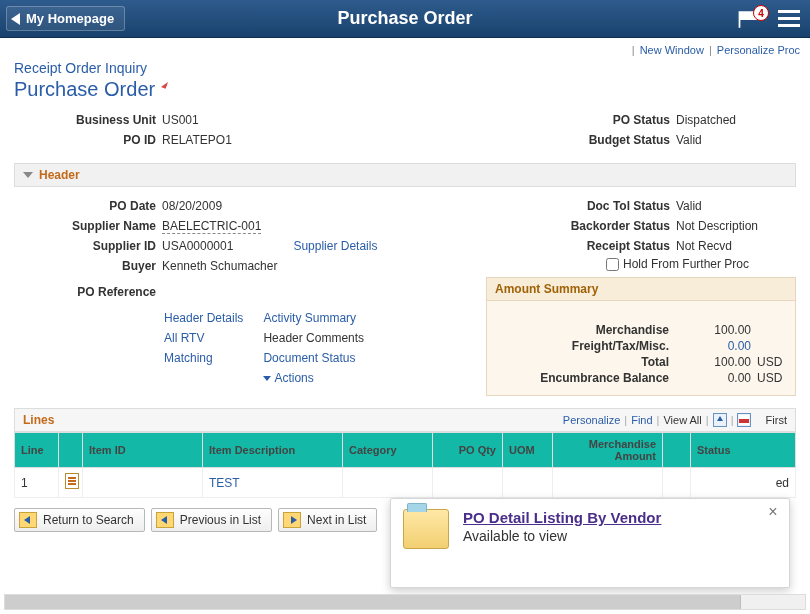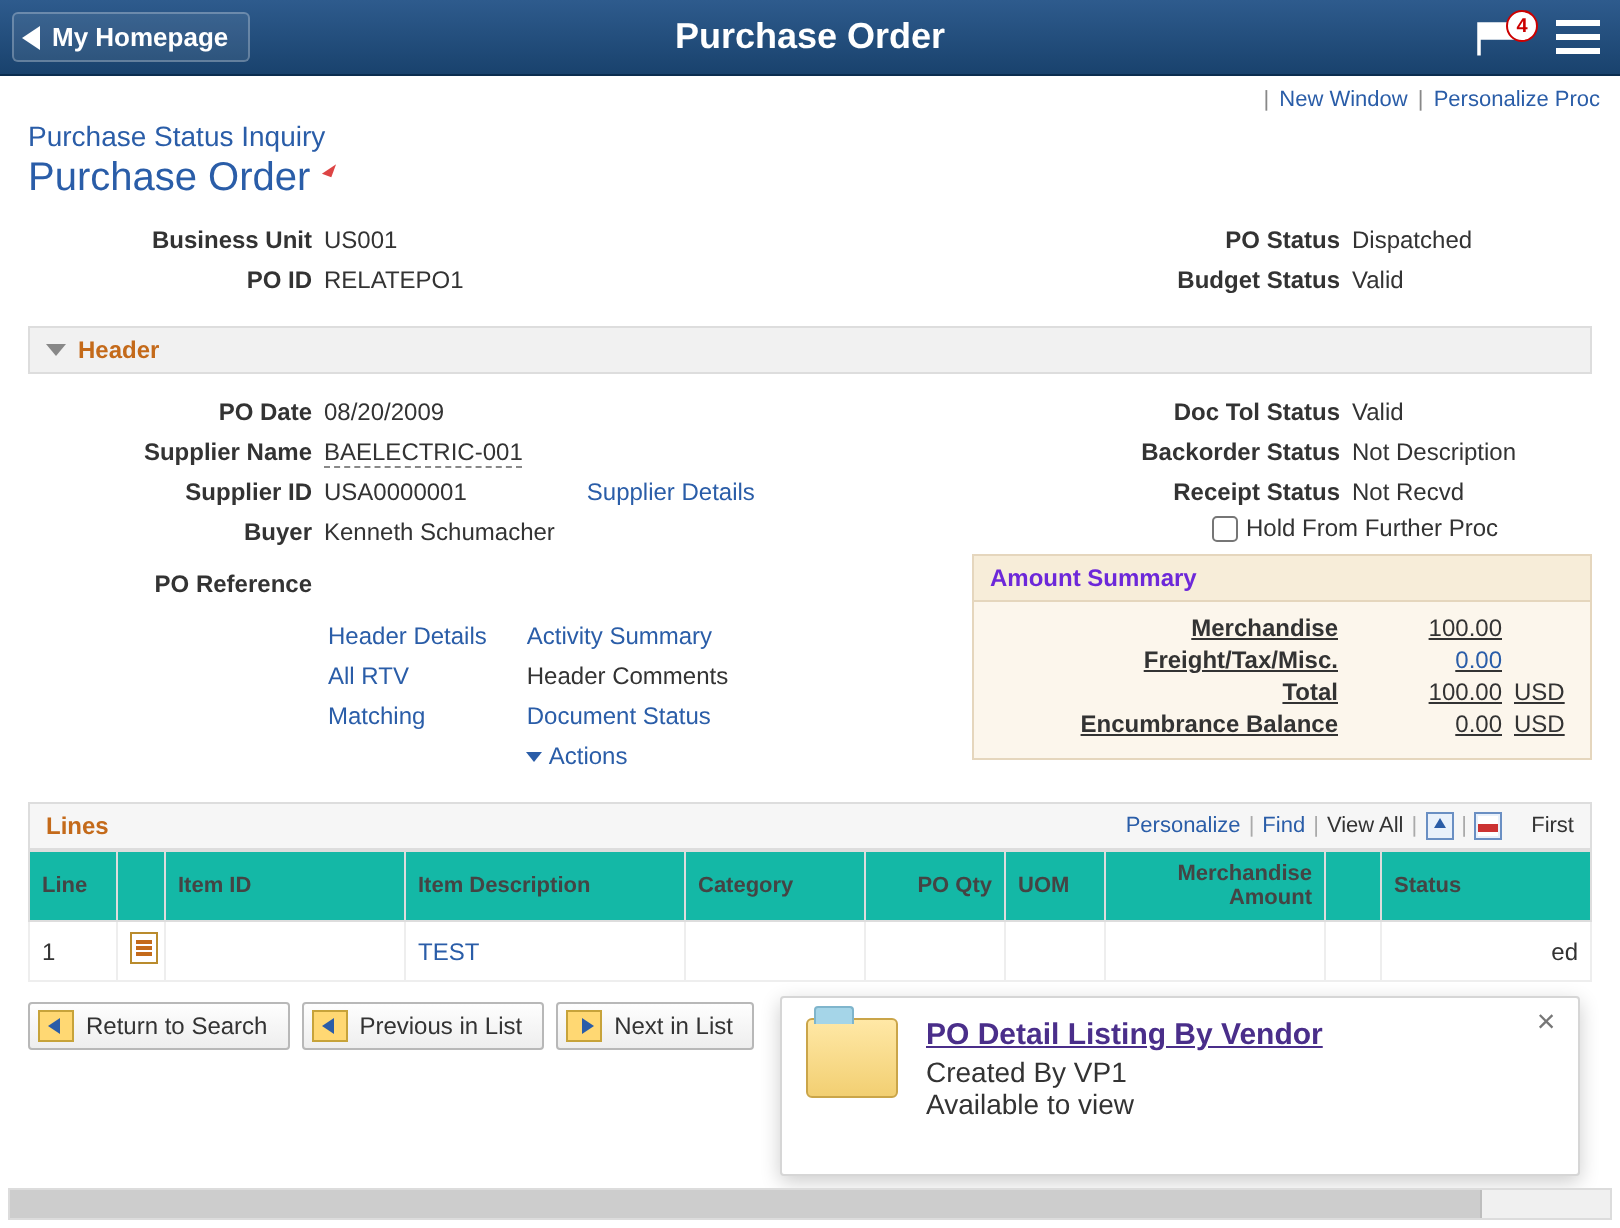--- a/index.html
+++ b/index.html
@@ -153,28 +153,28 @@
     margin-right: 3px;
     vertical-align: middle;
   }
 
   .amount-summary {
     border: 1px solid #e5d6bd;
     background: #fcf6ec;
     margin-top: 6px;
   }
   .amount-summary .hdr {
-    color: #6d28d9;
+    color: #a16207;
     font-weight: bold;
     padding: 4px 8px;
     border-bottom: 1px solid #e5d6bd;
     background: #f7edd9;
     font-size: 12px;
   }
-  .amount-summary .rows { padding: 4px 8px 8px; text-decoration: underline; }
+  .amount-summary .rows { padding: 20px 8px 8px; }
   .amount-summary .arow { display: flex; align-items: center; margin: 2px 0; }
   .amount-summary .arow .albl { flex: 1; text-align: right; font-weight: bold; padding-right: 12px; }
   .amount-summary .arow .aval { width: 70px; text-align: right; }
   .amount-summary .arow .acur { width: 36px; text-align: left; padding-left: 6px; }
 
   .right .chk-row { margin-left: 120px; display: flex; align-items: center; font-size: 12px; }
   .right .chk-row input { margin-right: 4px; }
 
   
   .lines-bar {
@@ -348,21 +348,21 @@
 </div>
 
 <div class="sublinks">
   <span class="sep">|</span>
   <a href="#">New Window</a>
   <span class="sep">|</span>
   <a href="#">Personalize Proc</a>
 </div>
 
 <div class="content">
-  <div class="breadcrumb-title">Purchase Status Inquiry</div>
+  <div class="breadcrumb-title">Receipt Order Inquiry</div>
   <div class="page-title">Purchase Order</div>
 
   
   <div class="two-col">
     <div class="left">
       <div class="field-row">
         <div class="lbl">Business Unit</div>
         <div class="val">US001</div>
       </div>
       <div class="field-row">
@@ -560,21 +560,20 @@
       <span class="nico"></span>
       <span>Next in List</span>
     </div>
   </div>
 </div>
 
 <div class="toast">
   <div class="folder"></div>
   <div>
     <div class="ttitle">PO Detail Listing By Vendor</div>
-    <div class="tline">Created By VP1</div>
     <div class="tline">Available to view</div>
   </div>
   <div class="close">×</div>
 </div>
 
 <div class="hscroll">
   <div class="thumb"></div>
 </div>
 
 </body></html>

